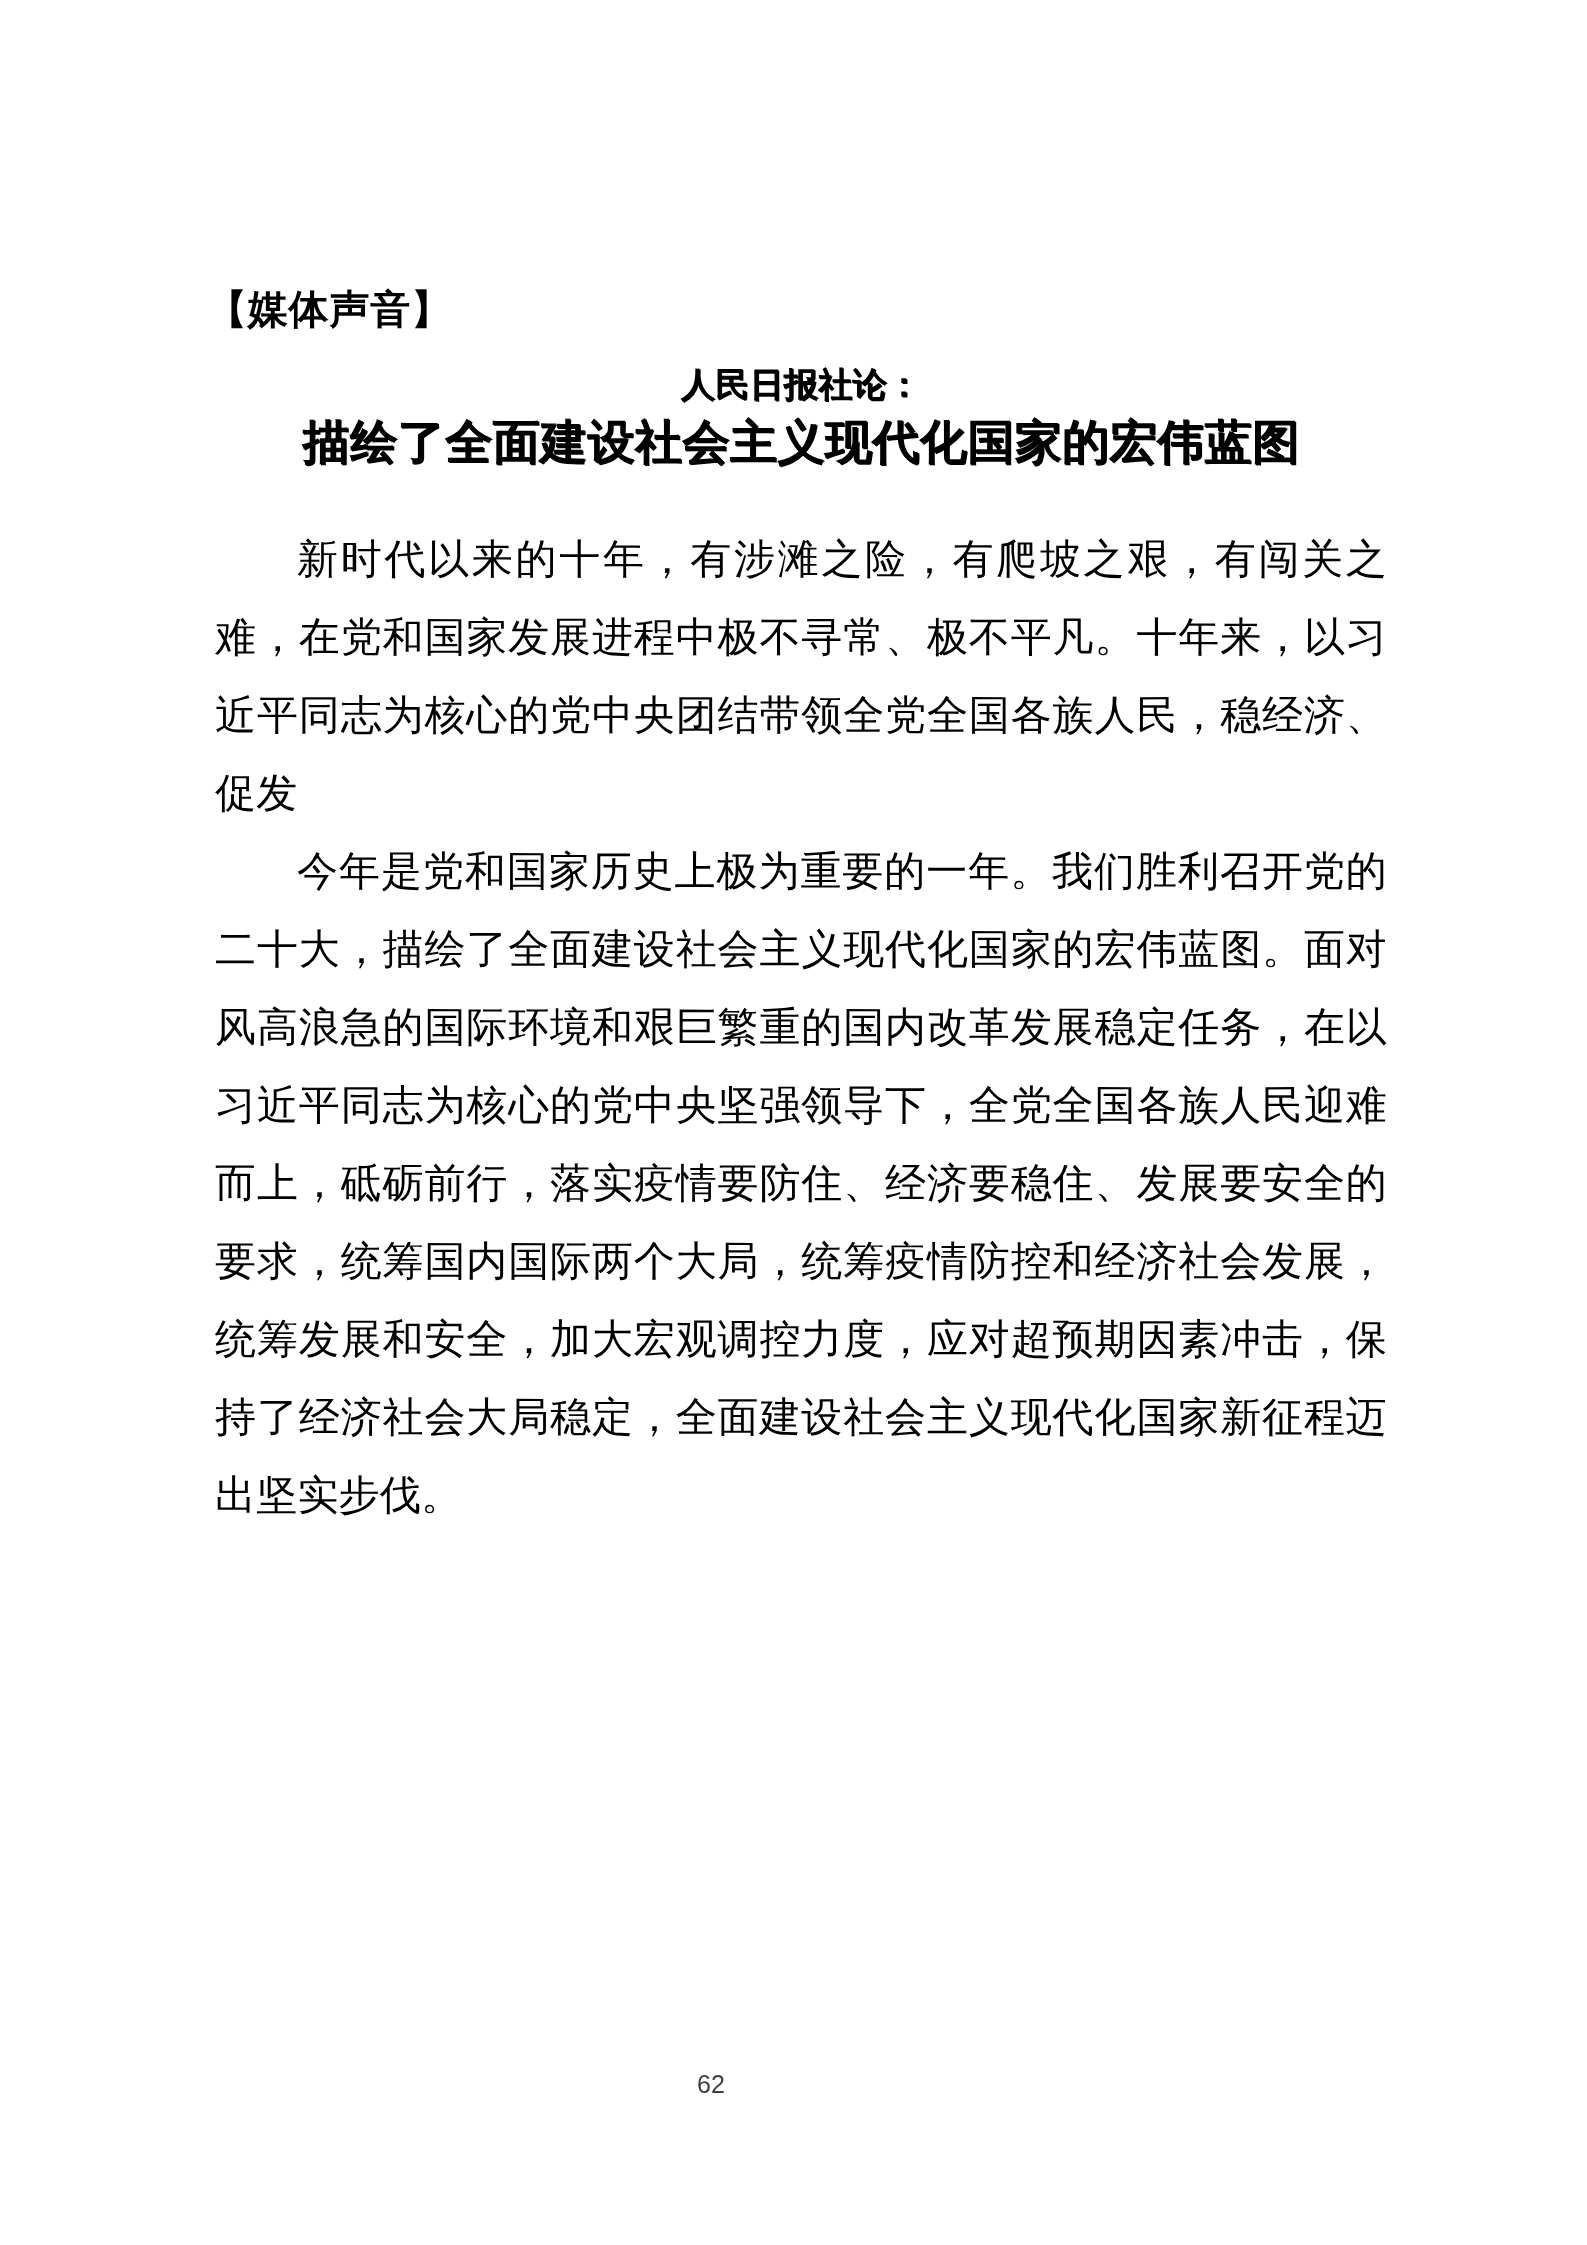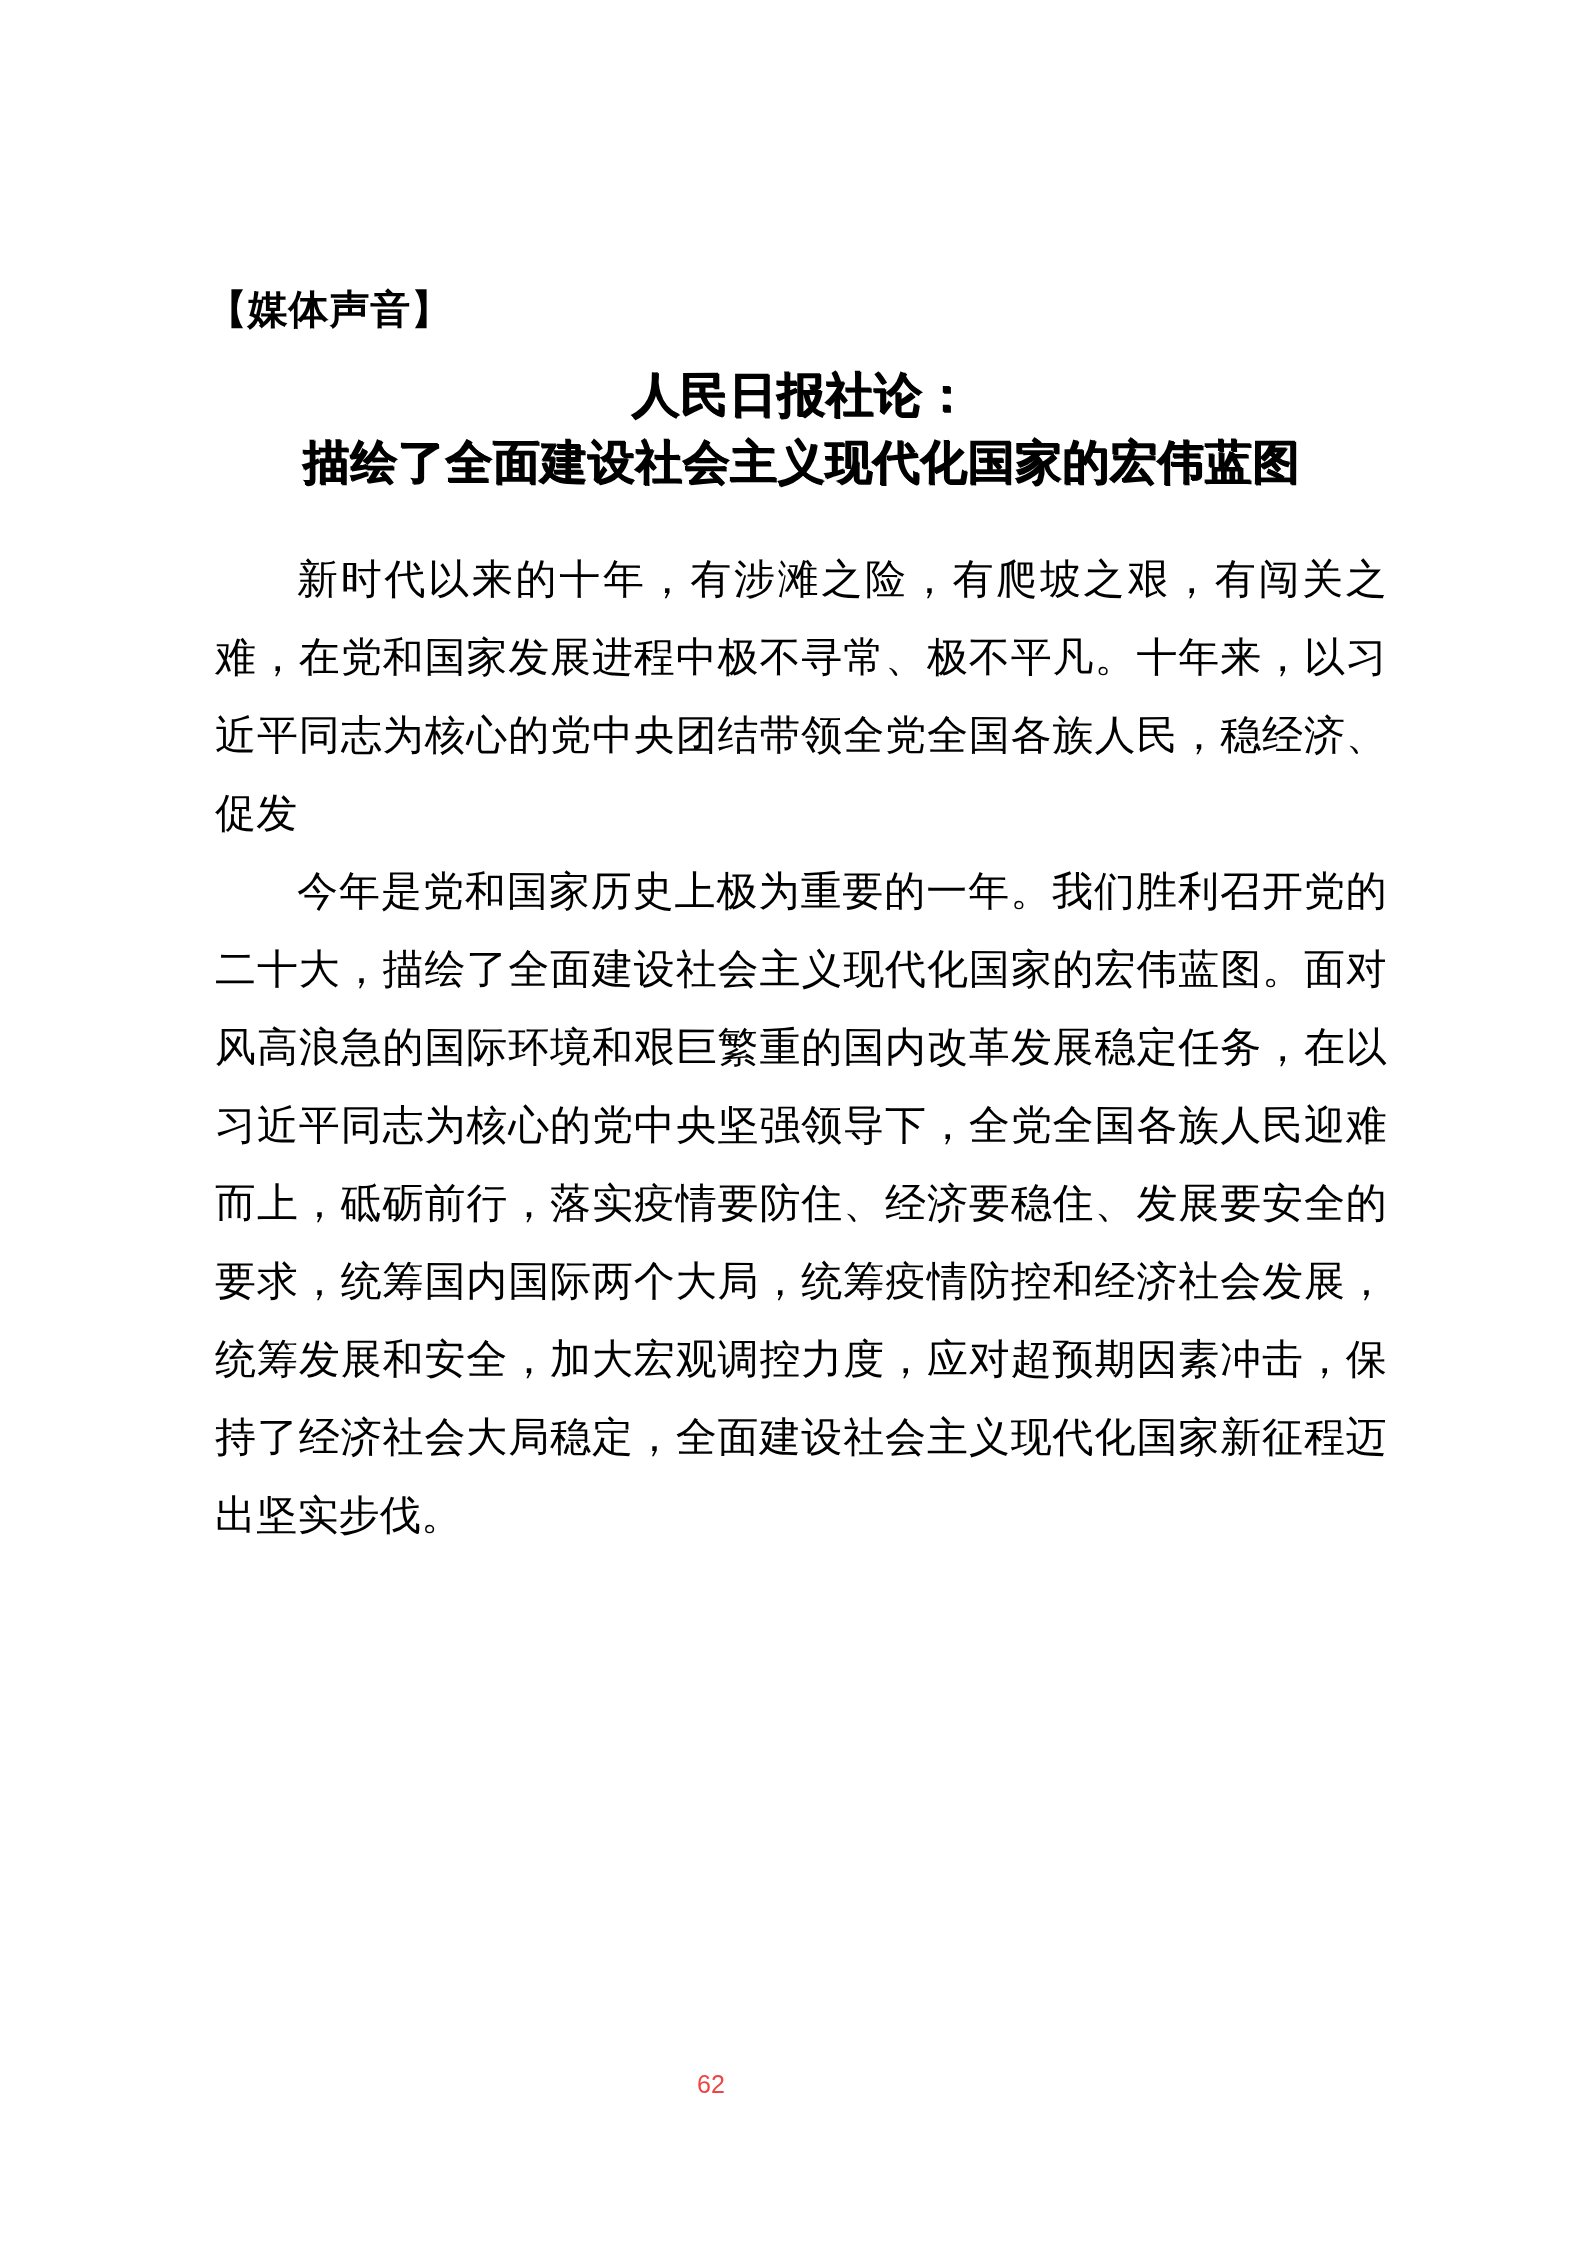--- a/index.html
+++ b/index.html
@@ -43,21 +43,21 @@
 
   
   .headline {
     margin: 0;
     padding-top: 26px;
     text-align: center;
   }
   .headline-line {
     display: block;
     font-weight: 700;
-    font-size: 48px;
+    font-size: 34px;
     line-height: 1.42;
     letter-spacing: 0.01em;
     font-family: "Liberation Serif", "DejaVu Serif", serif;
     text-shadow: 1.2px 1.2px 0 #000;
   }
   .headline-line.sub {
     font-size: 47px;
   }
 
   
@@ -79,21 +79,21 @@
 
   
   .page-number {
     position: absolute;
     left: 0;
     right: 0;
     top: 2070px;
     text-align: center;
     font-size: 25px;
     font-family: "Liberation Sans", "DejaVu Sans", sans-serif;
-    color: #ef4444;
+    color: #404040;
     padding-left: 16px;
   }
 </style>
 </head>
 <body>
 
 <div class="page">
 
   <div class="content">
 

